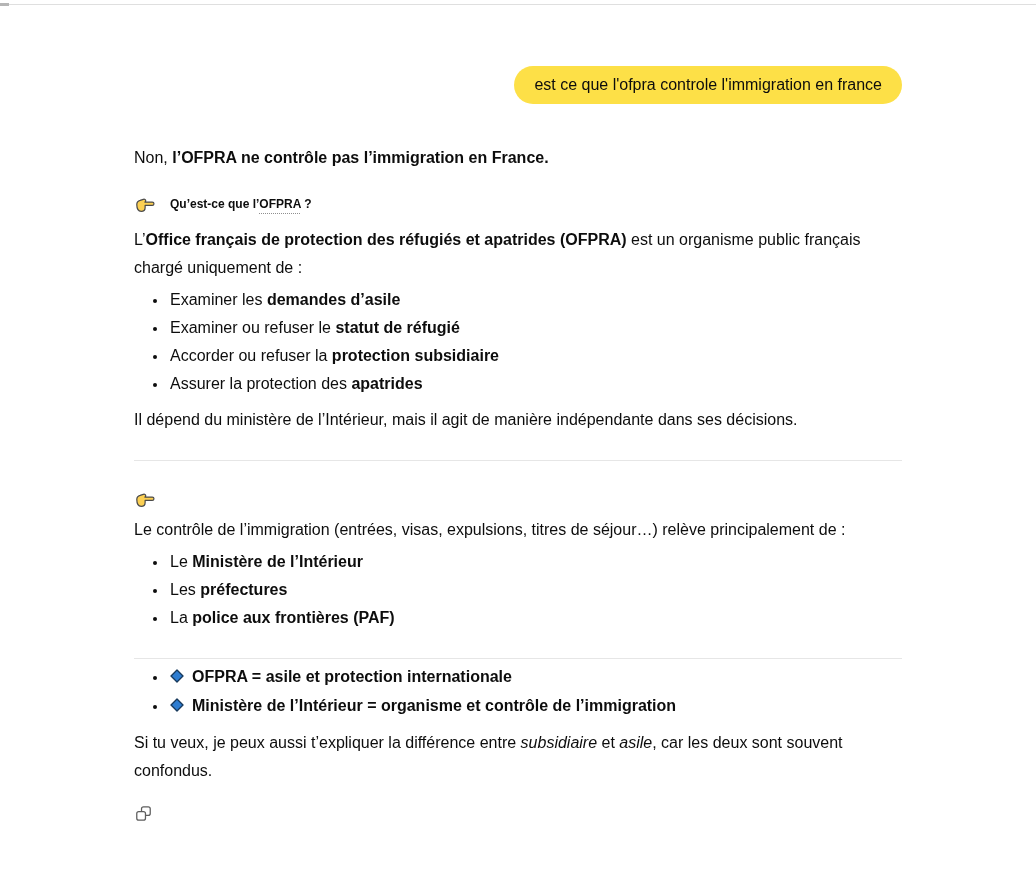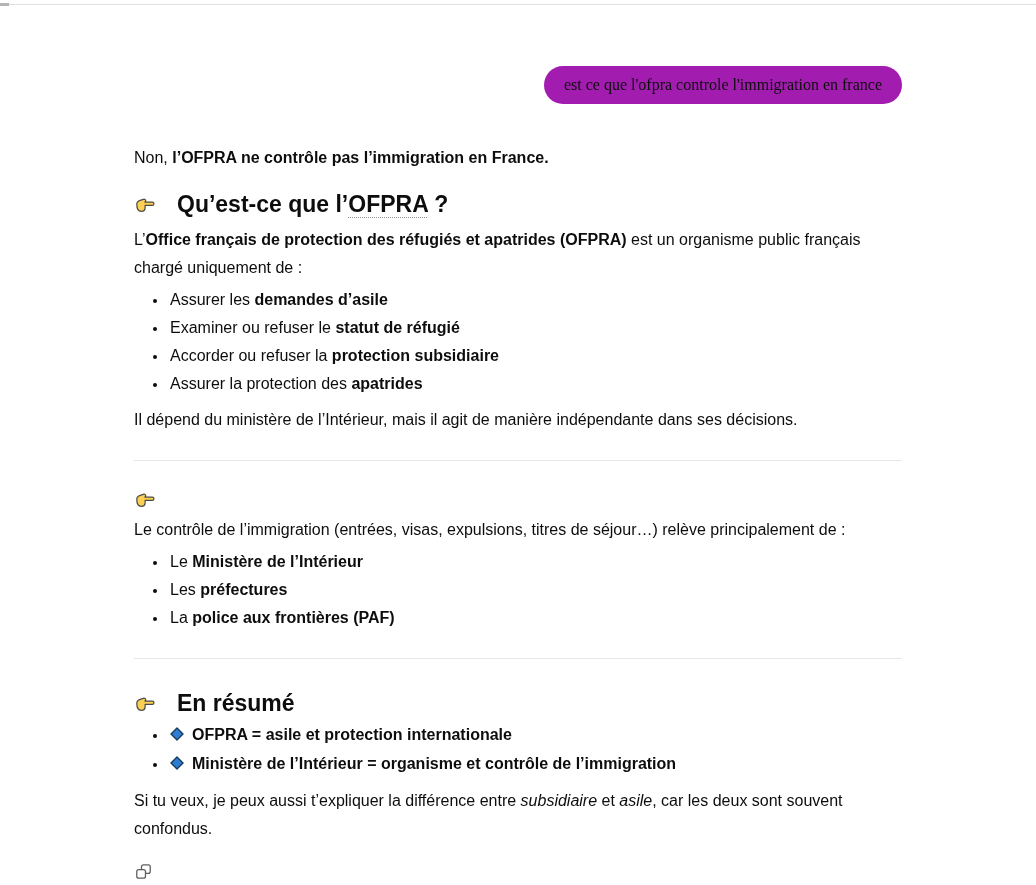--- a/index.html
+++ b/index.html
@@ -12,39 +12,38 @@
     overflow: hidden;
     position: relative;
   }
   .top-line { position: absolute; top: 4px; left: 0; right: 0; height: 1px; background: #dfdfdf; }
   .top-line-dark { position: absolute; top: 3px; left: 0; width: 9px; height: 3px; background: #b5b5b5; }
 
   .chat { width: 768px; margin: 0 auto; padding-top: 66px; }
 
   .user-row { display: flex; justify-content: flex-end; }
   .bubble {
-    background: #a21caf;
+    background: #fde047;
     border-radius: 24px;
     padding: 7px 20px;
     line-height: 24px;
     max-width: 540px;
-    font-family: Liberation Serif, serif;
   }
 
   .assistant { margin-top: 40px; }
 
   p { margin: 8px 0 0; line-height: 28px; }
   p.intro { margin-top: 0; }
   strong, b { font-weight: 700; }
   em { font-style: italic; }
 
   h3.section-heading {
-    display: flex; align-items: center; gap: 22px;
+    display: flex; align-items: center; gap: 15px;
     margin: 18px 0 0;
-    font-size: 23px; font-weight: 700; line-height: 28px;
+    font-size: 12px; font-weight: 700; line-height: 28px;
   }
   h3.after-divider { margin-top: 30px; }
 
   .dotted {
     text-decoration: underline dotted #8f8f8f;
     text-decoration-thickness: 1px;
     text-underline-offset: 5px;
     cursor: pointer;
   }
 
@@ -86,21 +85,21 @@
         <svg width="21" height="17" viewBox="0 0 24 19" aria-hidden="true">
           <path d="M3.2 9.6 C3.2 6.9 4.6 5.4 7 4.8 L10.6 3.6 C12.2 3.1 13.4 3.9 13.4 5.2 C13.4 5.8 13.1 6.3 12.5 6.7 L20.9 6.7 C22 6.7 22.8 7.5 22.8 8.6 C22.8 9.7 22 10.5 20.9 10.5 L12.7 10.5 L12.7 13.1 C12.7 15.7 10.9 17.3 8.2 17.3 C5 17.3 3.2 14.3 3.2 9.6 Z" fill="#fcd053" stroke="#4a4a4a" stroke-width="1.4" stroke-linejoin="round"></path>
         </svg>
       </span>
       <span><span>Qu’est-ce que l’</span><span class="dotted">OFPRA</span><span> ?</span></span>
     </h3>
 
     <p><span>L’</span><strong>Office français de protection des réfugiés et apatrides (OFPRA)</strong><span> est un organisme public français chargé uniquement de :</span></p>
 
     <ul>
-      <li><span>Assurer les </span><strong>demandes d’asile</strong></li>
+      <li><span>Examiner les </span><strong>demandes d’asile</strong></li>
       <li><span>Examiner ou refuser le </span><strong>statut de réfugié</strong></li>
       <li><span>Accorder ou refuser la </span><strong>protection subsidiaire</strong></li>
       <li><span>Assurer la protection des </span><strong>apatrides</strong></li>
     </ul>
 
     <p>Il dépend du ministère de l’Intérieur, mais il agit de manière indépendante dans ses décisions.</p>
 
     <hr class="divider">
 
     <h3 class="section-heading after-divider">
@@ -114,28 +113,20 @@
     <p>Le contrôle de l’immigration (entrées, visas, expulsions, titres de séjour…) relève principalement de :</p>
 
     <ul>
       <li><span>Le </span><strong>Ministère de l’Intérieur</strong></li>
       <li><span>Les </span><strong>préfectures</strong></li>
       <li><span>La </span><strong>police aux frontières (PAF)</strong></li>
     </ul>
 
     <hr class="divider">
 
-    <h3 class="section-heading after-divider">
-      <span class="hand-icon">
-        <svg width="21" height="17" viewBox="0 0 24 19" aria-hidden="true">
-          <path d="M3.2 9.6 C3.2 6.9 4.6 5.4 7 4.8 L10.6 3.6 C12.2 3.1 13.4 3.9 13.4 5.2 C13.4 5.8 13.1 6.3 12.5 6.7 L20.9 6.7 C22 6.7 22.8 7.5 22.8 8.6 C22.8 9.7 22 10.5 20.9 10.5 L12.7 10.5 L12.7 13.1 C12.7 15.7 10.9 17.3 8.2 17.3 C5 17.3 3.2 14.3 3.2 9.6 Z" fill="#fcd053" stroke="#4a4a4a" stroke-width="1.4" stroke-linejoin="round"></path>
-        </svg>
-      </span>
-      <span>En résumé</span>
-    </h3>
 
     <ul class="summary-list">
       <li>
         <span class="diamond-icon">
           <svg width="14" height="14" viewBox="0 0 14 14" aria-hidden="true">
             <path d="M7 1 L13 7 L7 13 L1 7 Z" fill="#2e7dd1" stroke="#17395c" stroke-width="1.4" stroke-linejoin="round"></path>
           </svg>
         </span><strong>OFPRA = asile et protection internationale</strong>
       </li>
       <li>

